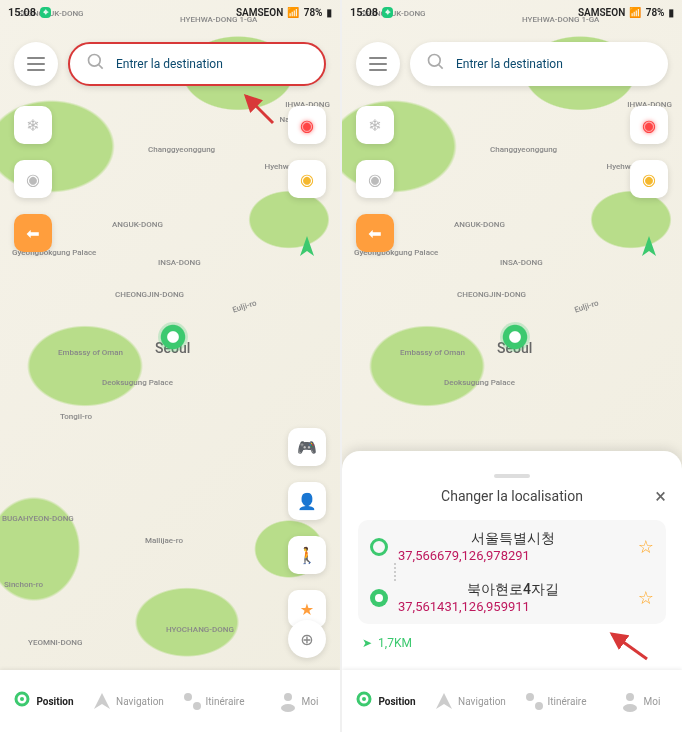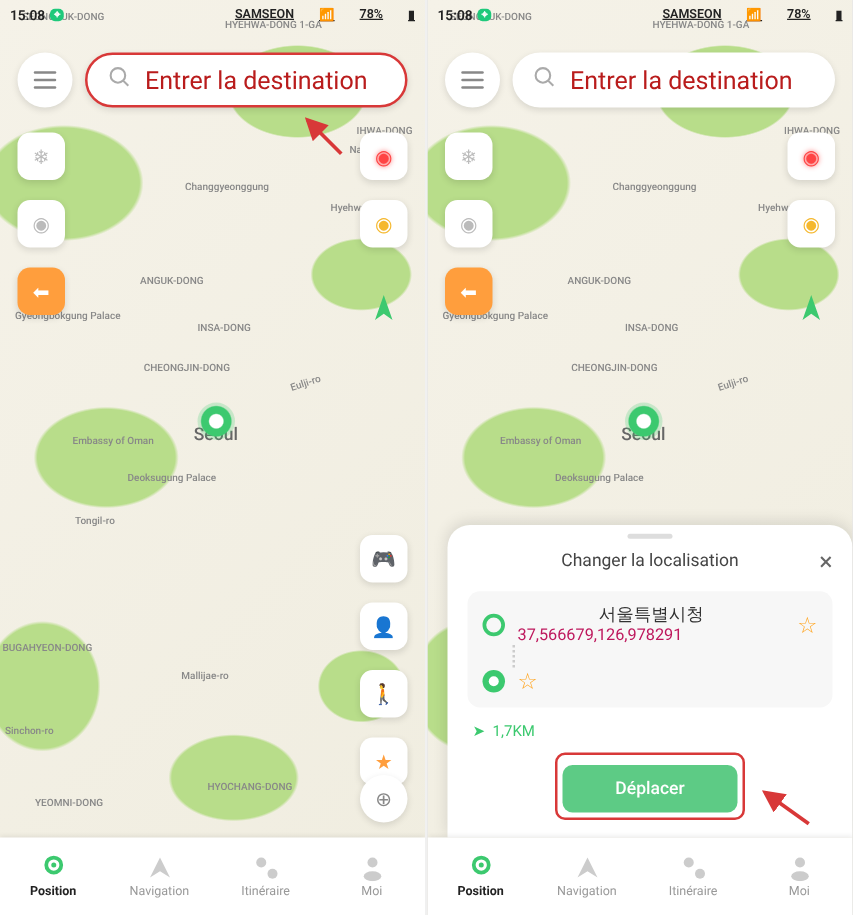--- a/index.html
+++ b/index.html
@@ -24,21 +24,21 @@
       justify-content: space-between;
       align-items: center;
       padding: 0 8px;
       font-size: 11px;
       font-weight: 600;
       color: #222;
       position: relative;
       z-index: 10;
     }
     .status-left { display: flex; align-items: center; gap: 4px; }
-    .status-right { display: flex; align-items: flex-start; gap: 20px; font-size: 10px; text-decoration: underline; }
+    .status-right { display: flex; align-items: flex-end; gap: 4px; font-size: 10px; }
     .map-bg {
       position: absolute;
       top: 0; left: 0; right: 0; bottom: 0;
       background:
         radial-gradient(ellipse 90px 60px at 70% 10%, #b8dd8a 0%, #b8dd8a 60%, transparent 62%),
         radial-gradient(ellipse 110px 80px at 15% 20%, #b8dd8a 0%, #b8dd8a 55%, transparent 58%),
         radial-gradient(ellipse 70px 50px at 85% 30%, #b8dd8a 0%, #b8dd8a 55%, transparent 58%),
         radial-gradient(ellipse 100px 70px at 25% 50%, #b8dd8a 0%, #b8dd8a 55%, transparent 58%),
         radial-gradient(ellipse 80px 90px at 10% 75%, #b8dd8a 0%, #b8dd8a 55%, transparent 58%),
         radial-gradient(ellipse 90px 60px at 55% 85%, #b8dd8a 0%, #b8dd8a 55%, transparent 58%),
@@ -87,21 +87,21 @@
       display: flex;
       align-items: center;
       padding: 0 16px;
       gap: 10px;
       box-shadow: 0 2px 6px rgba(0,0,0,0.12);
     }
     .search-box.highlighted {
       border: 2px solid #d83838;
     }
     .search-icon svg { width: 20px; height: 20px; }
-    .search-placeholder { color: #b91c1c; font-size: 20px; }
+    .search-placeholder { color: #0c4a6e; font-size: 12px; }
     .side-btn {
       position: absolute;
       width: 38px;
       height: 38px;
       background: #fff;
       border-radius: 10px;
       display: flex;
       align-items: center;
       justify-content: center;
       box-shadow: 0 2px 6px rgba(0,0,0,0.12);
@@ -125,38 +125,37 @@
       right: 0;
       height: 62px;
       background: #fff;
       display: flex;
       z-index: 20;
       box-shadow: 0 -1px 4px rgba(0,0,0,0.08);
     }
     .nav-item {
       flex: 1;
       display: flex;
-      flex-direction: column;
       align-items: center;
       justify-content: center;
       gap: 3px;
       font-size: 10px;
       color: #999;
     }
     .nav-item.active { color: #222; font-weight: 700; }
     .nav-item .nav-icon { width: 22px; height: 22px; display: flex; align-items: center; justify-content: center; }
     .bottom-sheet {
       position: absolute;
       bottom: 62px;
-      left: 16px;
+      left: 0;
       right: 0;
       background: #fff;
       border-radius: 18px 18px 0 0;
       z-index: 18;
-      padding: 7px 0 14px;
+      padding: 23px 0 14px;
       box-shadow: 0 -2px 12px rgba(0,0,0,0.12);
     }
     .sheet-handle {
       width: 36px;
       height: 4px;
       background: #ddd;
       border-radius: 2px;
       margin: 0 auto 10px;
     }
     .sheet-header {
@@ -460,31 +459,30 @@
         <div class="loc-pin"></div>
         <div class="loc-text">
           <div class="loc-name">서울특별시청</div>
           <div class="loc-coords">37,566679,126,978291</div>
         </div>
         <span class="star">☆</span>
       </div>
       <div class="dots-sep"></div>
       <div class="loc-row">
         <div class="loc-pin filled"></div>
+        <div class="loc-text">
+          <div class="loc-name">북아현로4자길</div>
+          <div class="loc-coords">37,561431,126,959911</div>
+        </div>
         <span class="star">☆</span>
       </div>
     </div>
     <div class="distance-row">
       <span>➤</span>
       <span>1,7KM</span>
-    </div>
-    <div class="move-btn-wrap">
-      <div class="move-btn">
-        <span>Déplacer</span>
-      </div>
     </div>
   </div>
 
   <div class="red-arrow" style="bottom:68px;right:30px">
     <svg width="50" height="40">
       <defs>
           <marker id="ah2" markerWidth="6" markerHeight="6" refX="5" refY="3" orient="auto">
             <polygon points="0,0 6,3 0,6" fill="#d83838"></polygon>
           </marker>
         </defs>

